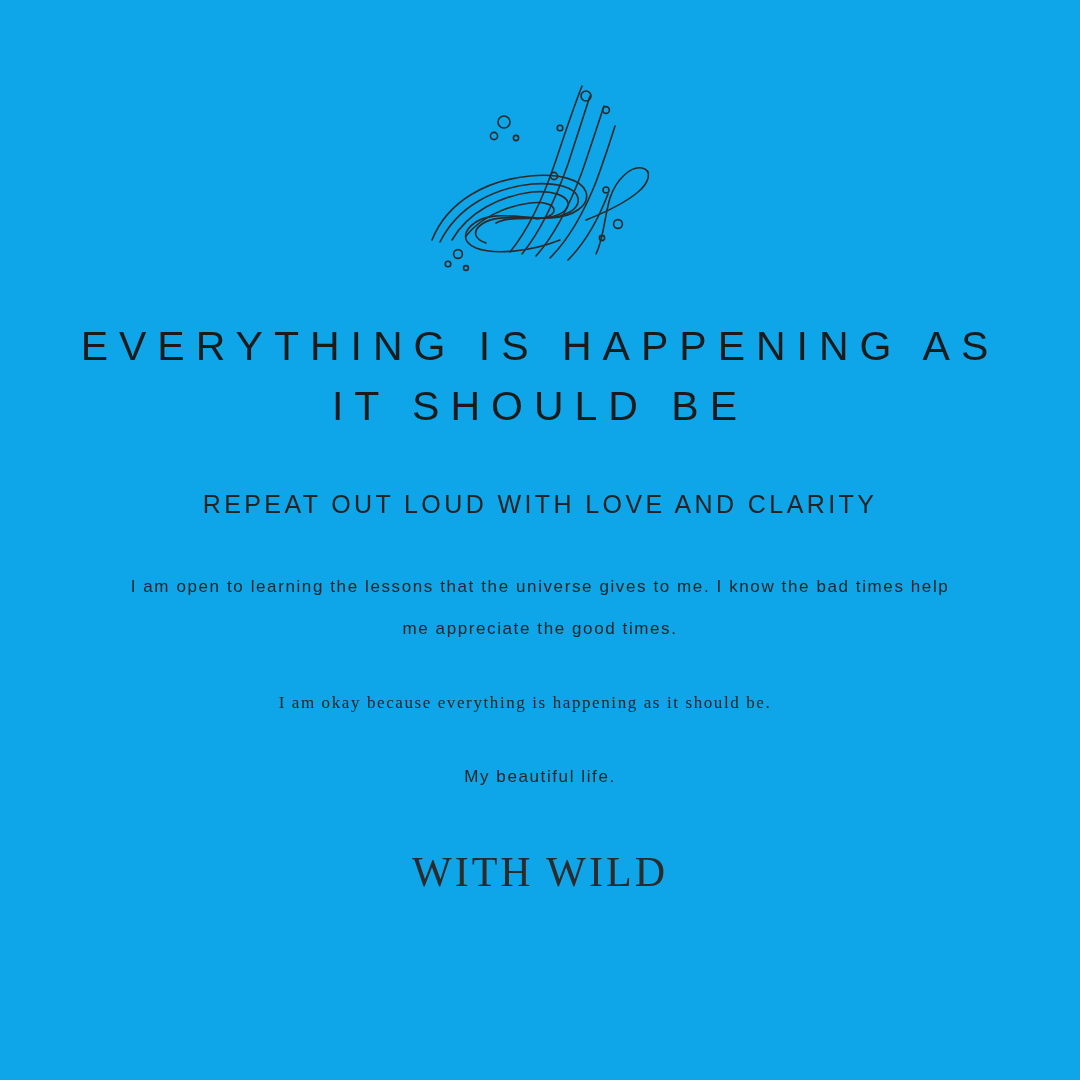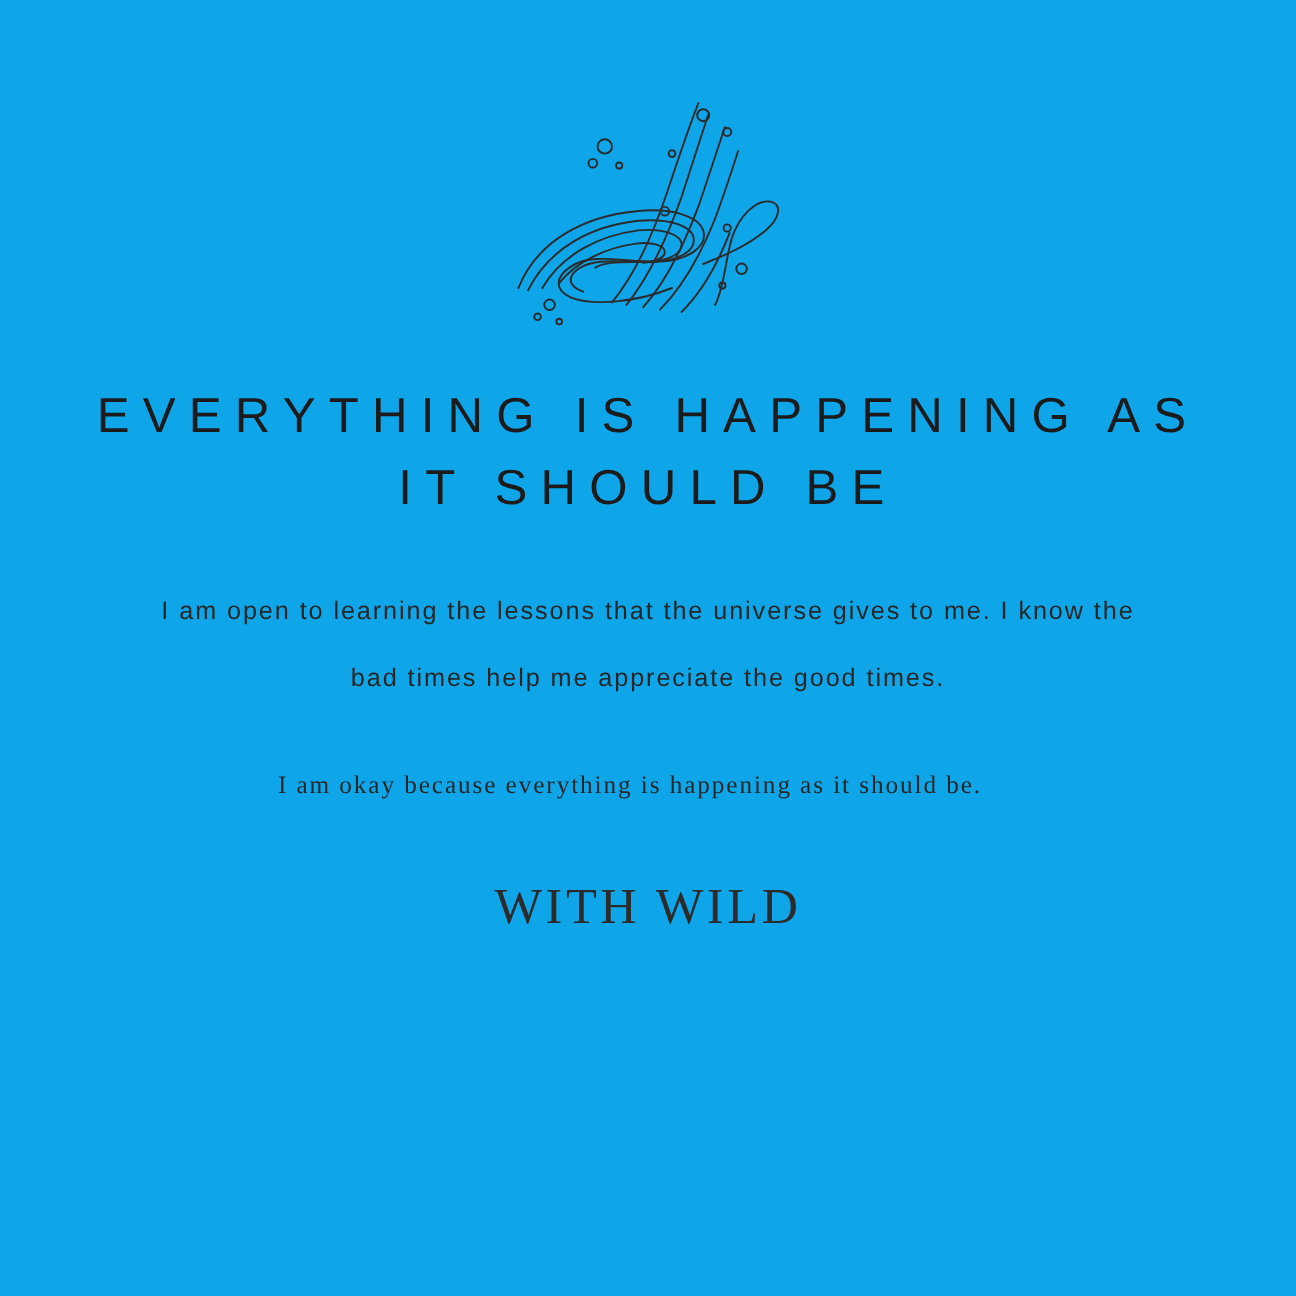--- a/index.html
+++ b/index.html
@@ -53,22 +53,22 @@
     font-weight: 400;
     letter-spacing: 3.4px;
     color: #232323;
     text-transform: uppercase;
   }
 
   .body-block {
     margin-top: 46px;
     width: 820px;
     text-align: center;
-    font-size: 21px;
-    line-height: 56px;
+    font-size: 17px;
+    line-height: 42px;
     letter-spacing: 1.6px;
     color: #262626;
   }
 
   .body-block p {
     margin: 0 0 32px 0;
   }
 
   .body-block p:last-child {
     margin-bottom: 0;
@@ -121,21 +121,23 @@
     <circle cx="196" cy="118" r="3"></circle>
     <circle cx="208" cy="152" r="4.4"></circle>
     <circle cx="192" cy="166" r="2.6"></circle>
     <circle cx="48" cy="182" r="4.4"></circle>
     <circle cx="38" cy="192" r="2.8"></circle>
     <circle cx="56" cy="196" r="2.4"></circle>
   </svg>
 
   <h1 class="headline">EVERYTHING IS HAPPENING AS IT SHOULD BE</h1>
 
+  <h2 class="subhead">REPEAT OUT LOUD WITH LOVE AND CLARITY</h2>
 
   <div class="body-block">
     <p class="para-1">I am open to learning the lessons that the universe gives to me. I know the bad times help me appreciate the good times.</p>
     <p class="para-2">I am okay because everything is happening as it should be.</p>
+    <p class="para-3">My beautiful life.</p>
   </div>
 
   <div class="brand">WITH WILD</div>
 
 </div>
 
 </body></html>

